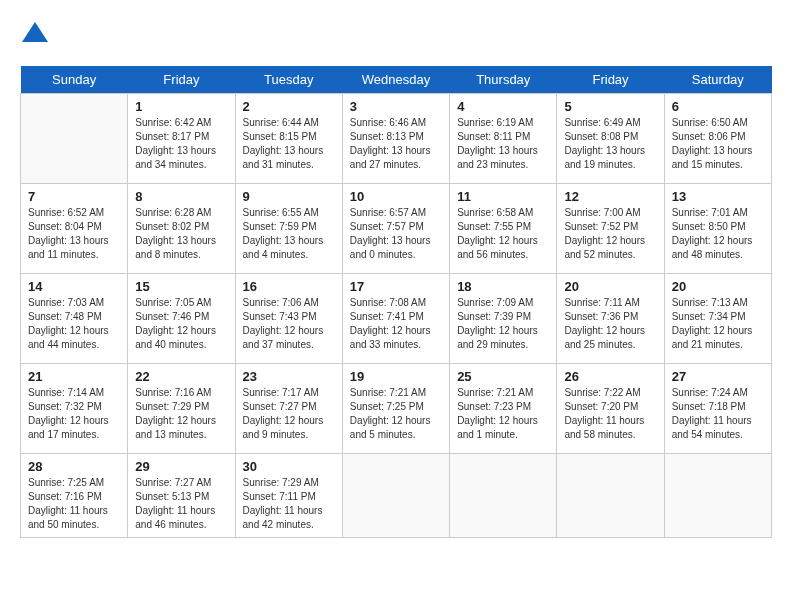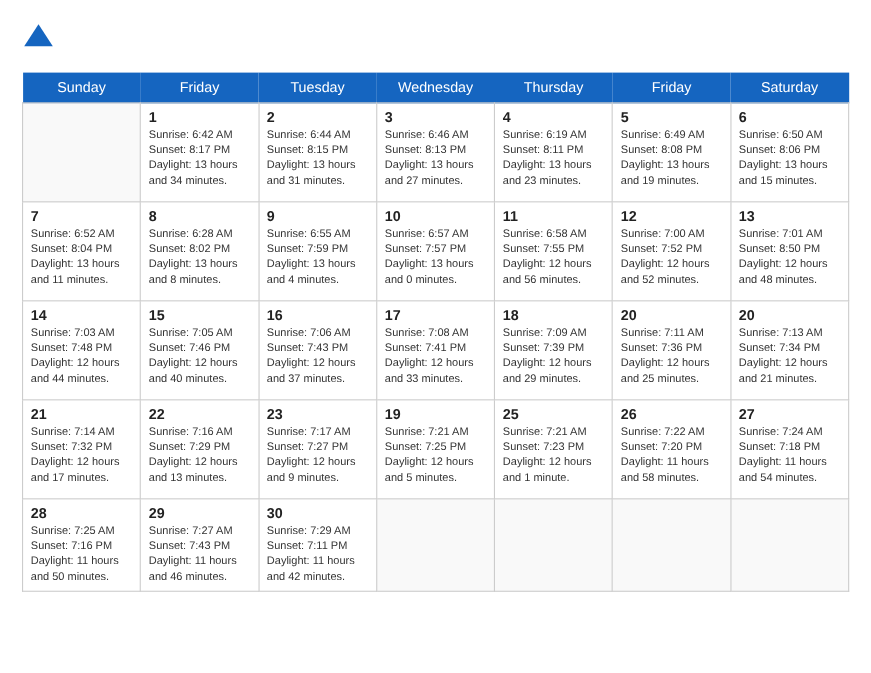--- a/index.html
+++ b/index.html
@@ -298,21 +298,21 @@
       <tr>
         <td>
           <span class="day-number">28</span>
           <div class="day-info">Sunrise: 7:25 AM
 Sunset: 7:16 PM
 Daylight: 11 hours and 50 minutes.</div>
         </td>
         <td>
           <span class="day-number">29</span>
           <div class="day-info">Sunrise: 7:27 AM
-Sunset: 7:43 PM
+Sunset: 5:13 PM
 Daylight: 11 hours and 46 minutes.</div>
         </td>
         <td>
           <span class="day-number">30</span>
           <div class="day-info">Sunrise: 7:29 AM
 Sunset: 7:11 PM
 Daylight: 11 hours and 42 minutes.</div>
         </td>
         <td class="empty"></td>
         <td class="empty"></td>

